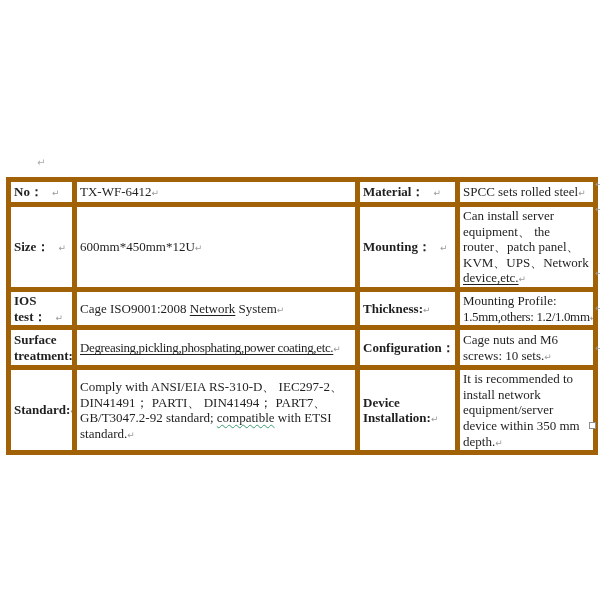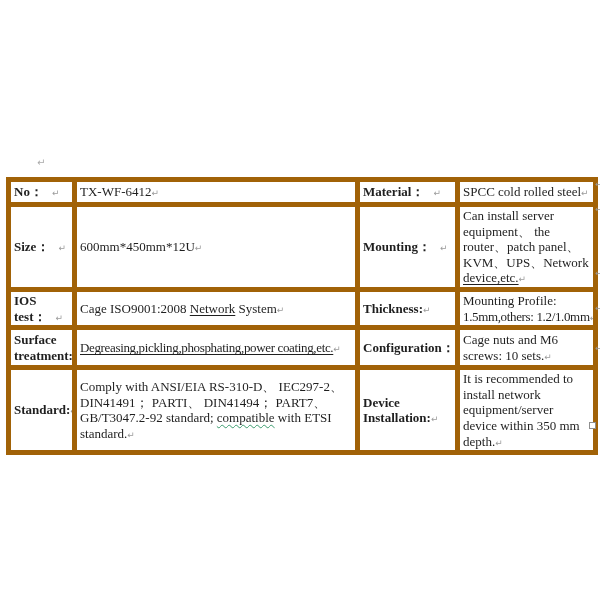--- a/index.html
+++ b/index.html
@@ -98,21 +98,21 @@
       <td>
         <span class="lbl">No：</span><span class="mark gap">↵</span>
       </td>
       <td>
         <span class="val">TX-WF-6412</span><span class="mark">↵</span>
       </td>
       <td>
         <span class="lbl">Material：</span><span class="mark gap">↵</span>
       </td>
       <td>
-        <span class="val">SPCC cold rolled steel</span><span class="mark">↵</span>
+        <span class="val">SPCC sets rolled steel</span><span class="mark">↵</span>
       </td>
     </tr>
 
     <tr style="height:63px">
       <td>
         <span class="lbl">Size：</span><span class="mark gap">↵</span>
       </td>
       <td>
         <span class="val">600mm*450mm*12U</span><span class="mark">↵</span>
       </td>

